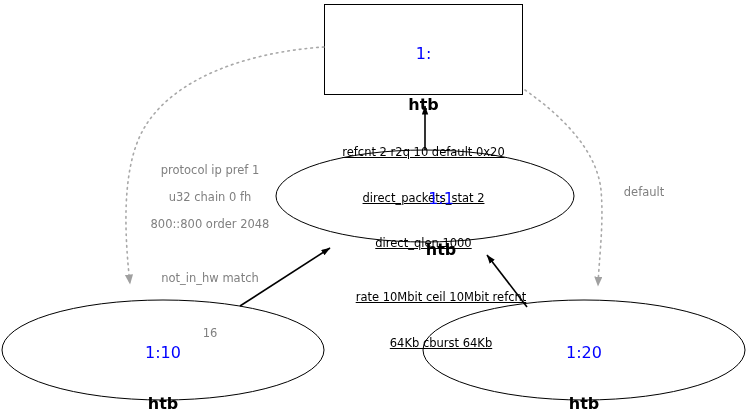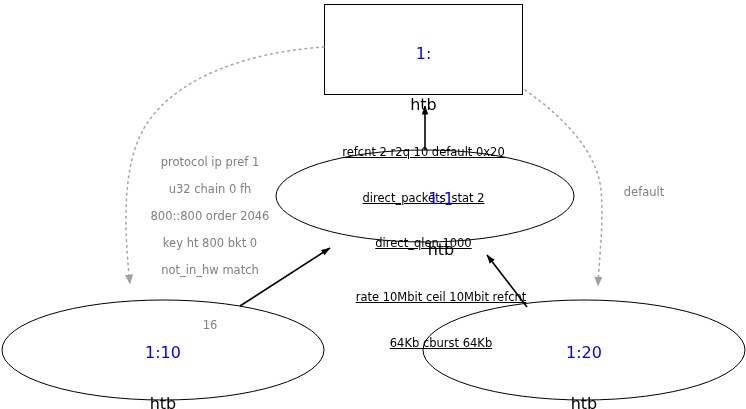--- a/index.html
+++ b/index.html
@@ -37,20 +37,21 @@
     color: #0000ff;
     font-size: 16px;
     line-height: 19px;
     letter-spacing: 0px;
   }
   .node-kind {
     display: block;
     color: #000000;
     font-size: 16px;
     line-height: 19px;
+    font-weight: bold;
   }
   .node-detail {
     display: block;
     color: #000000;
     font-size: 11.5px;
     line-height: 13.5px;
     text-decoration: underline;
   }
   .edge-label {
     position: absolute;
@@ -121,25 +122,25 @@
     
   </div>
 
   <div class="node-label" style="left:423px; top:311px; width:322px;">
     <span class="node-id">1:20</span>
     <span class="node-kind">htb</span>
     
     
   </div>
 
-  <div class="edge-label" style="left:139px; top:142px; width:142px;">
+  <div class="edge-label" style="left:139px; top:150px; width:142px;">
     <span>protocol ip pref 1</span><br>
     <span>u32 chain 0 fh</span><br>
-    <span>800::800 order 2046</span><br>
-    <span>key ht 800 bkt 0</span><br>
+    <span>800::800 order 2048</span><br>
+    <br>
     <span>not_in_hw match</span><br>
     <br>
     <span>16</span>
   </div>
 
   <div class="edge-label single" style="left:604px; top:186px; width:80px; text-align:center;">
     <span>default</span>
   </div>
 
 </div>

